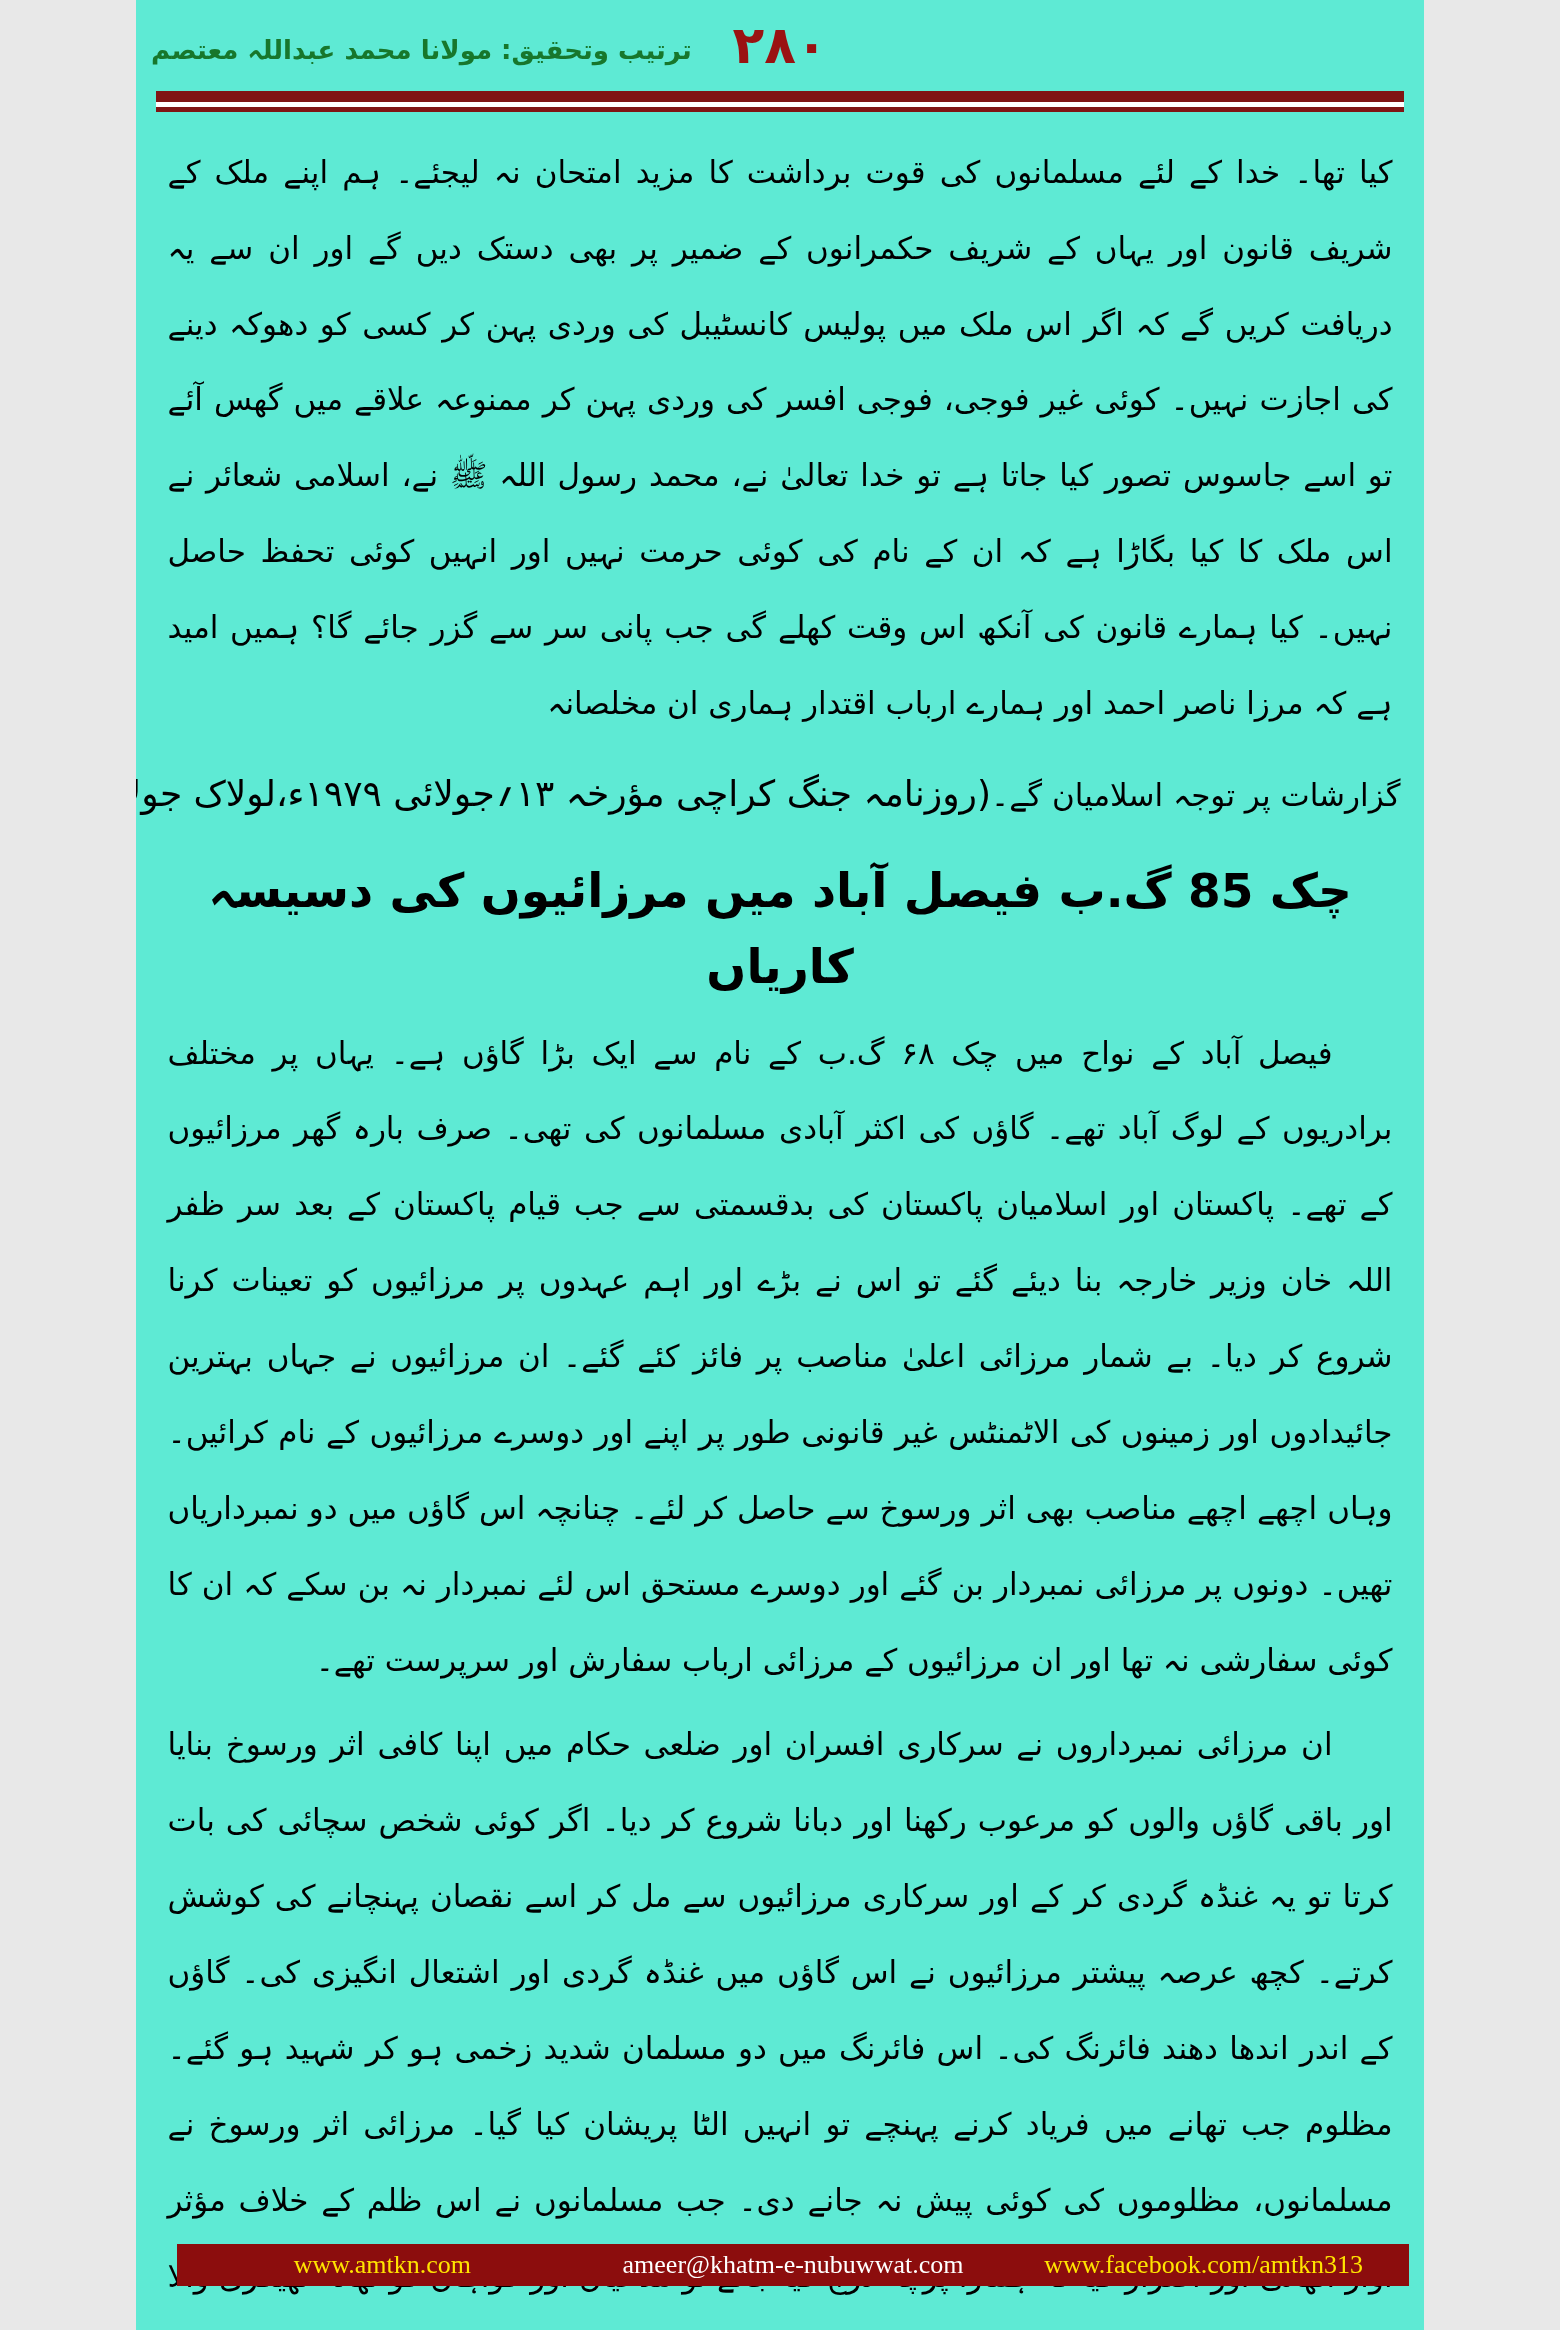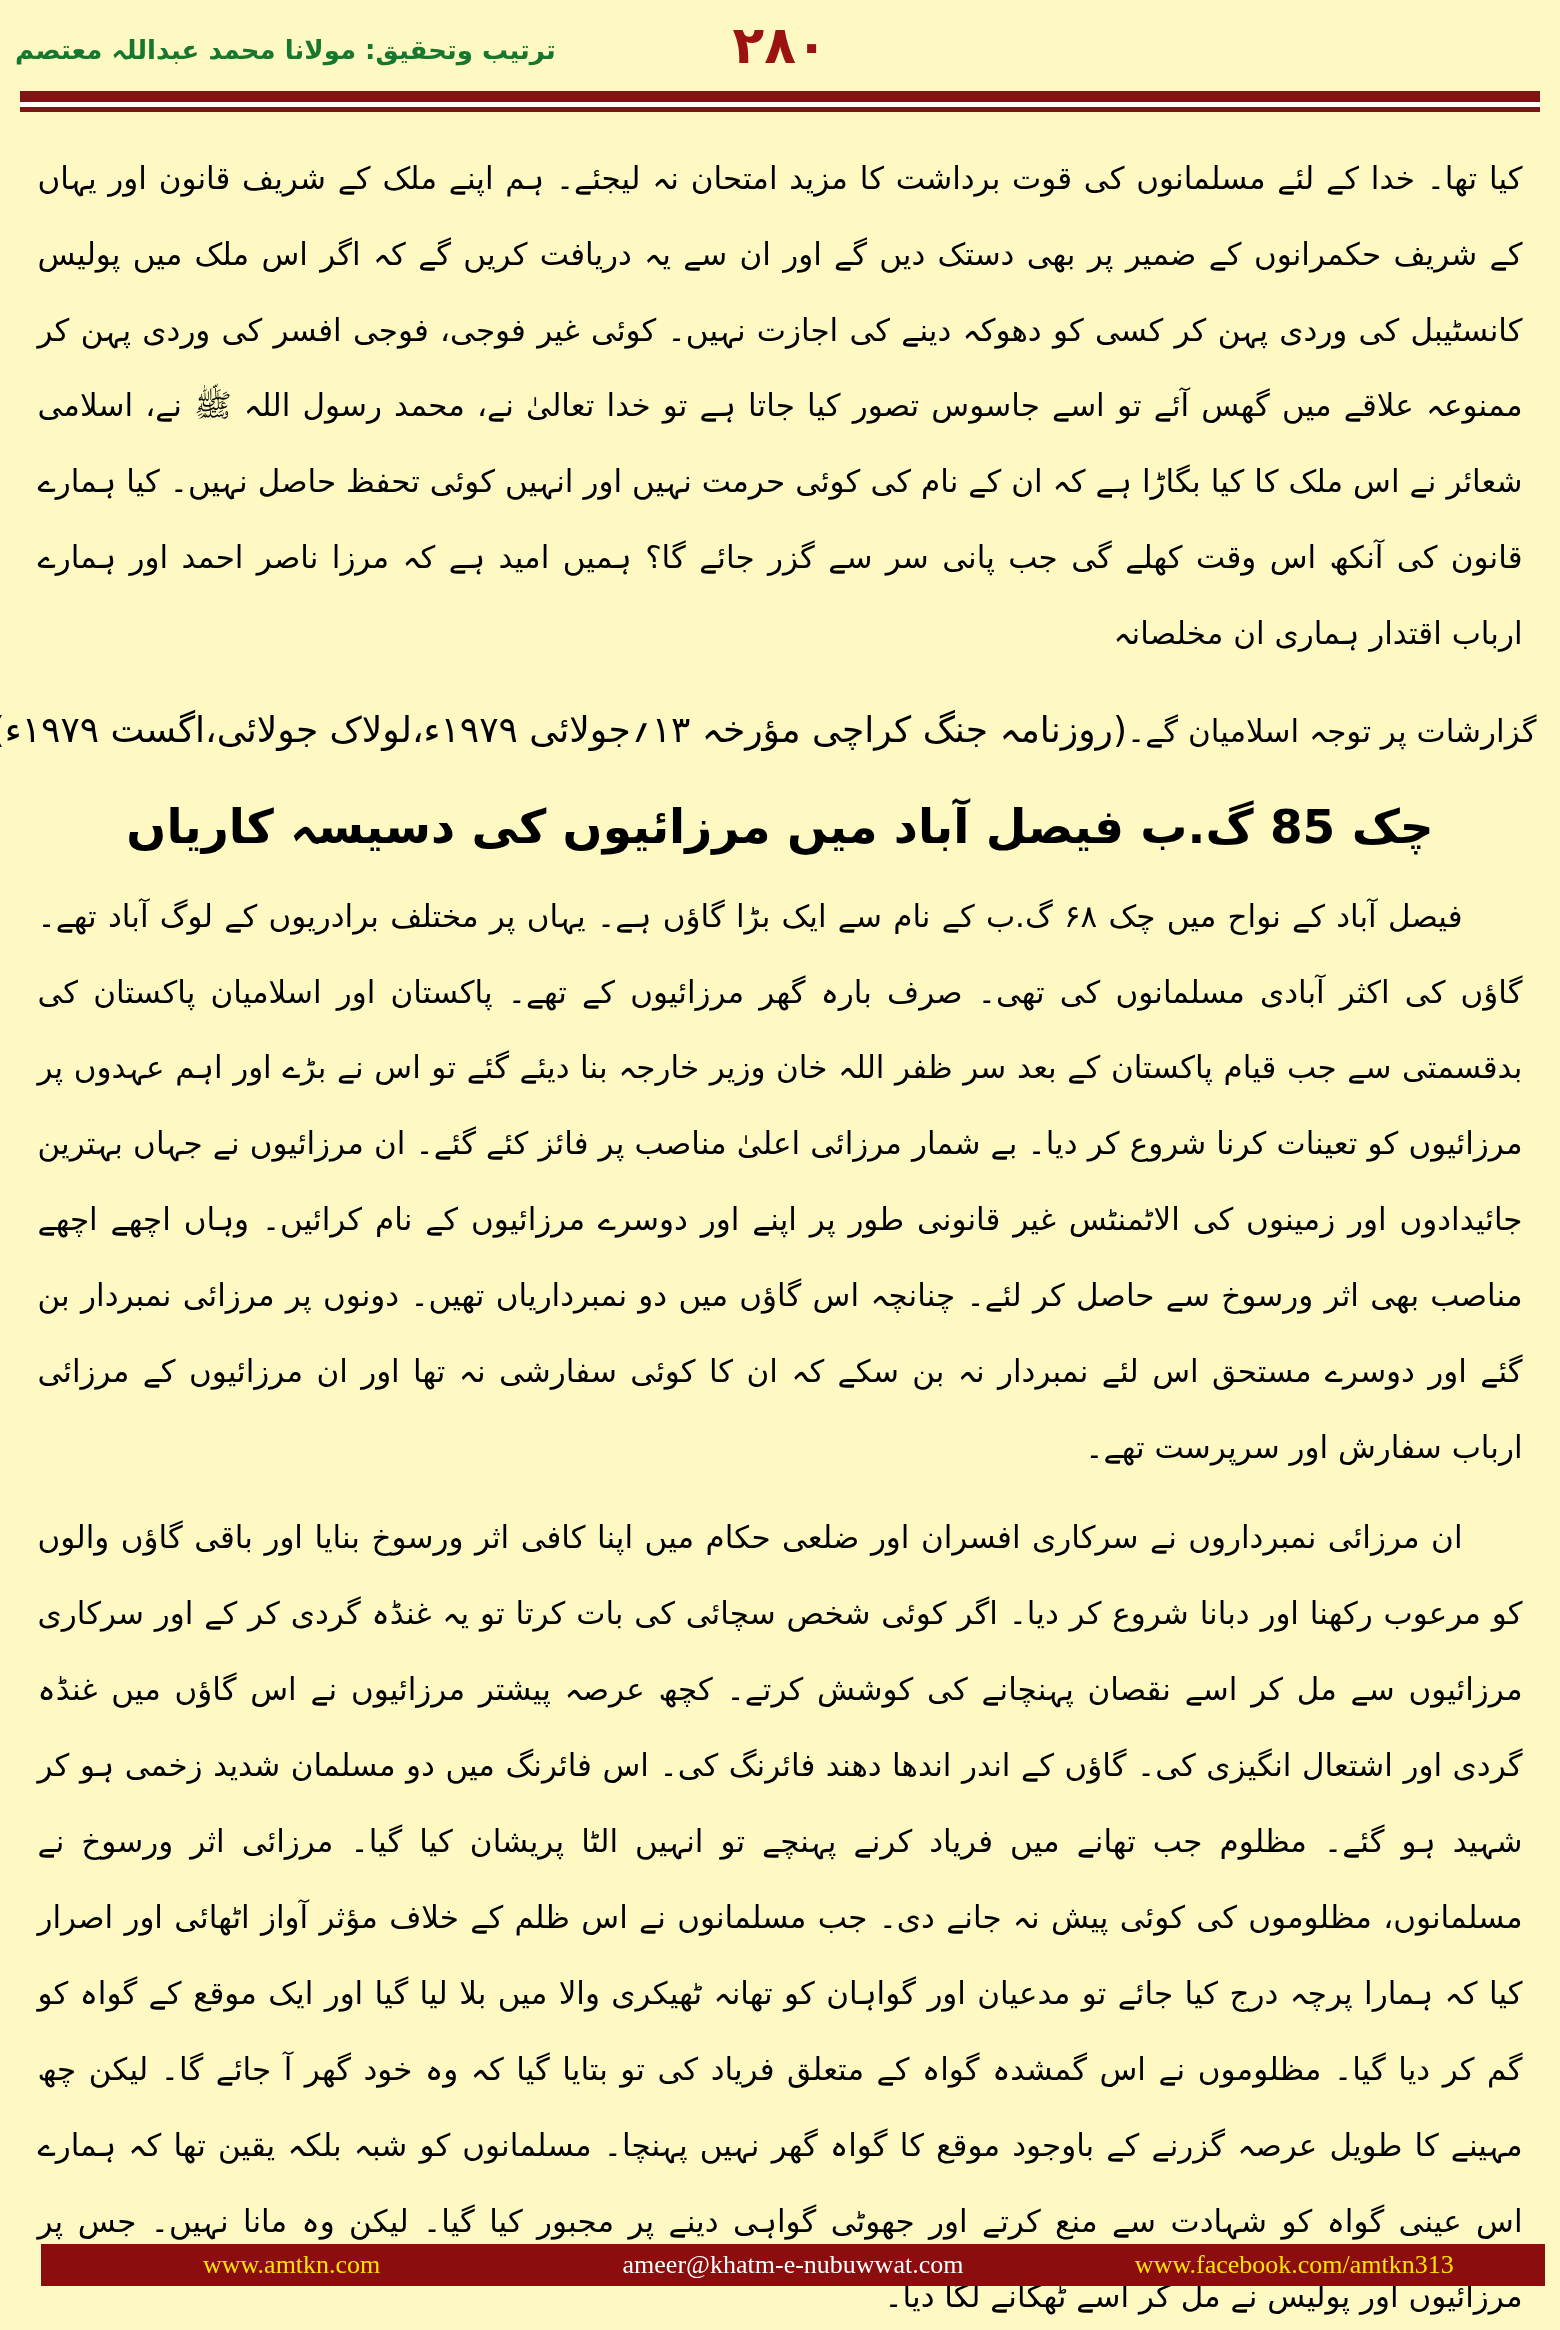--- a/index.html
+++ b/index.html
@@ -1,20 +1,20 @@
 <!DOCTYPE html>
 <html lang="ur" style="font-size:13.4px"><head>
 <meta charset="utf-8">
 <style>
   html,body{margin:0;padding:0;background:#e8e8e8;}
   .page{
     position:relative;
-    width:1560px;height:2330px;
+    width:1288px;height:2330px;
     margin:0 auto;
-    background:#fef9c3;
+    background:#5eead4;
     overflow:hidden;
     font-family:"DejaVu Sans",sans-serif;
   }
   
   .page-header{
     display:grid;
     grid-template-columns:1fr auto 1fr;
     align-items:center;
     padding:18.5px 15px 5px 15px;
     direction:ltr;
@@ -48,21 +48,21 @@
   .rule-thin{height:4.2px;background:#801414;}
   
   .article-body{
     direction:rtl;
     padding:15px 23.5px 0 23.5px;
     color:#000000;
     font-size:31px;
     line-height:2.45;
     text-align:justify;
   }
-  .article-body p{margin:14px;}
+  .article-body p{margin:8px;}
   .para-indent{text-indent:60px;}
   .para1-lastline{
     display:flex;
     justify-content:space-between;
     align-items:baseline;
     direction:rtl;
     line-height:2.45;
   }
   .para1-lastline .tail{white-space:nowrap;}
   .para1-lastline .cite{white-space:nowrap;font-size:36px;}

